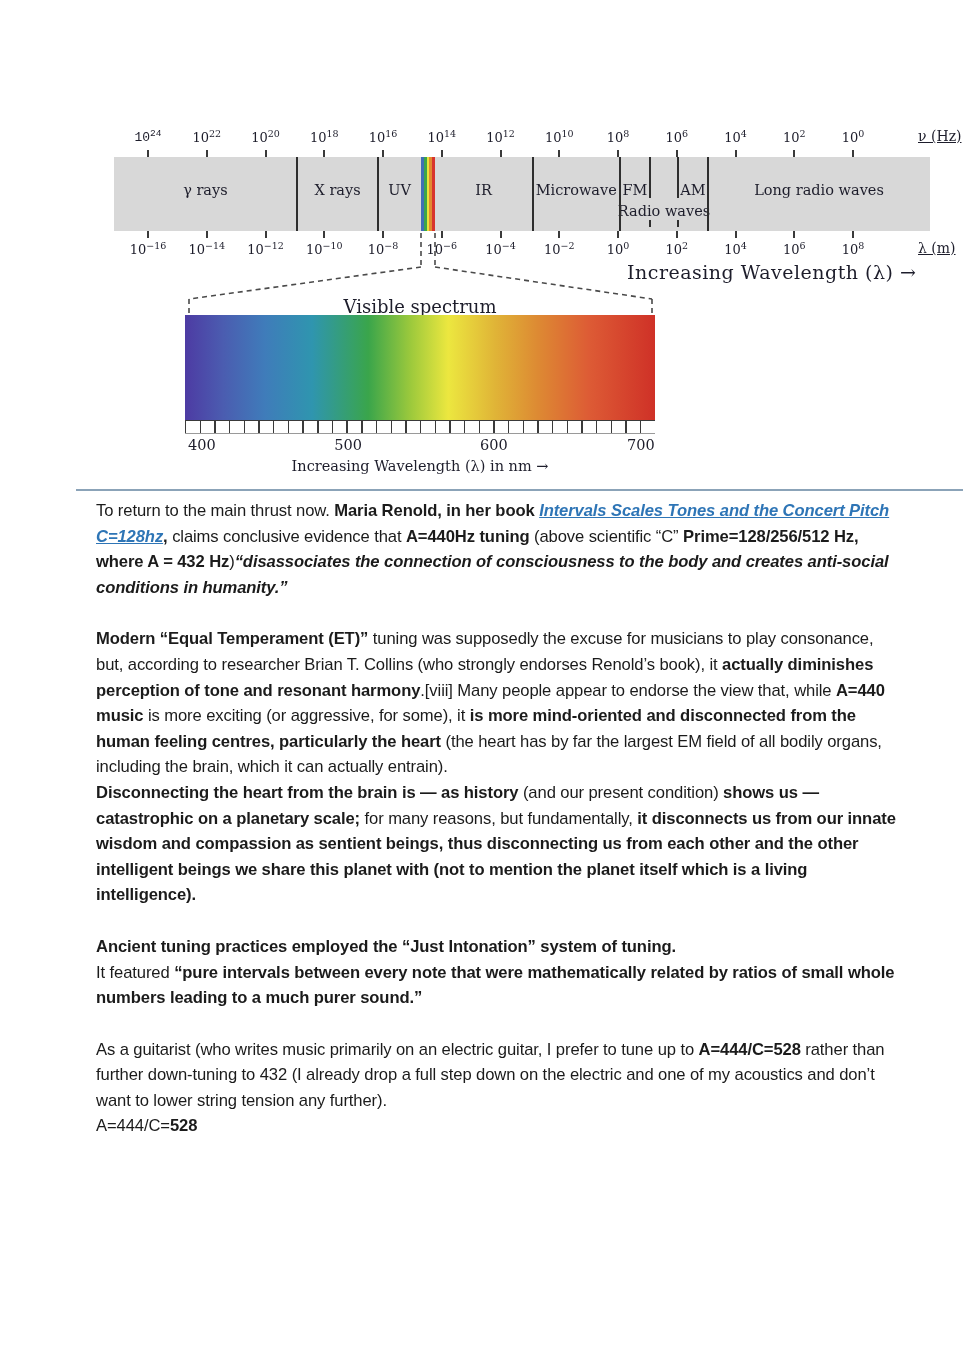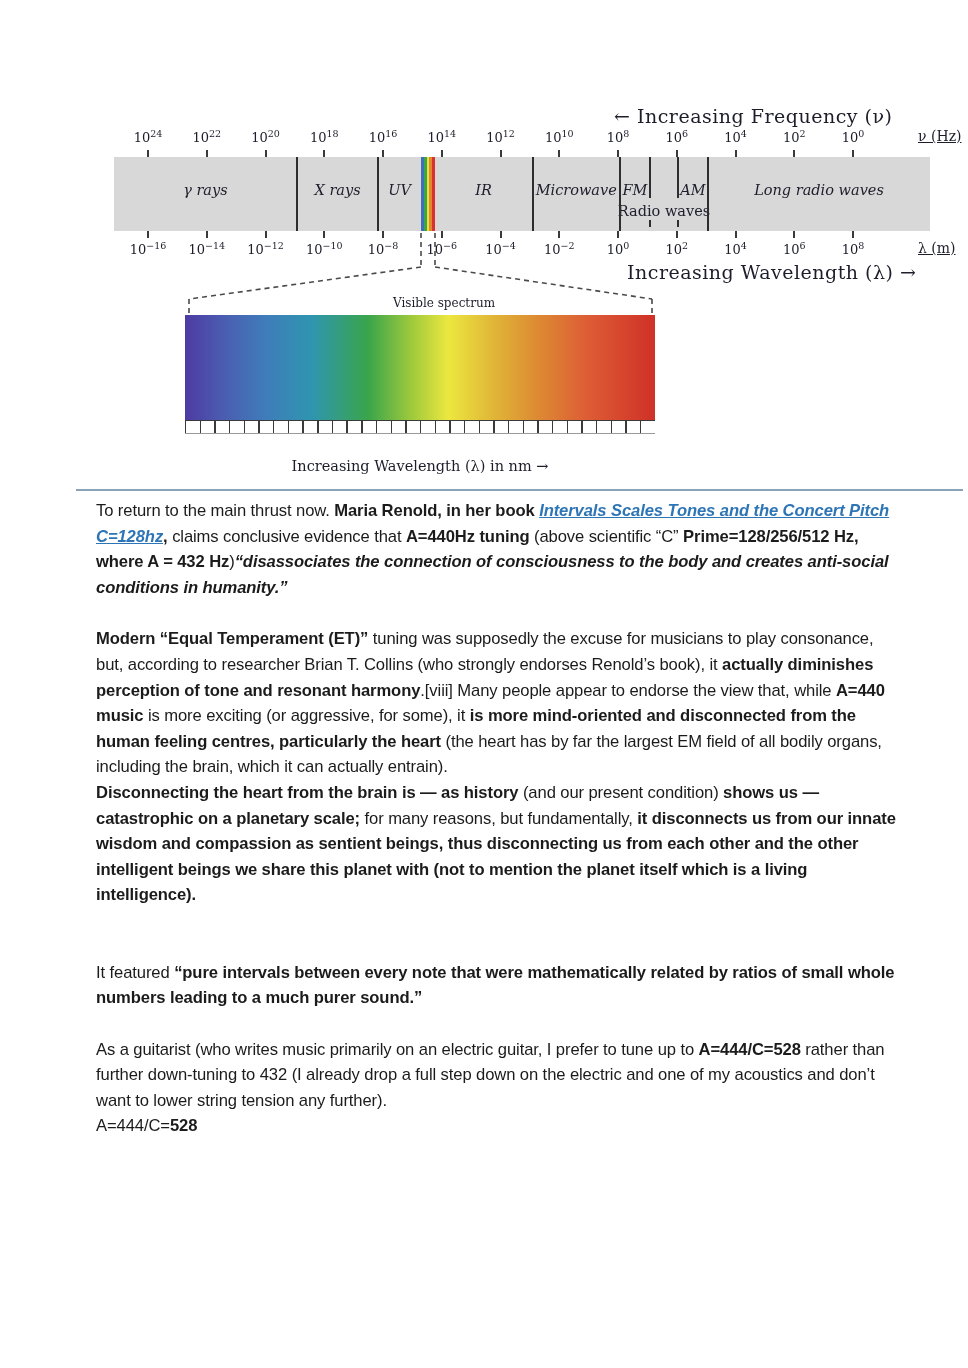--- a/index.html
+++ b/index.html
@@ -19,30 +19,30 @@
   .axis-bottom .tick-label{top:9px;}
   .tick-label sup{font-size:9.5px;}
   .tick-mark{position:absolute;width:2px;height:7px;background:#3a3a3a;transform:translateX(-50%);}
   .axis-top .tick-mark{bottom:0;}
   .axis-bottom .tick-mark{top:0;}
   .axis-unit{position:absolute;left:calc(100% - 12px);font-size:14px;white-space:nowrap;text-decoration:underline;}
   .axis-top .axis-unit{top:0;}
   .axis-bottom .axis-unit{top:9px;}
 
   .em-bar{position:absolute;left:114px;top:157px;width:816px;height:74px;background:#d8d8d8;}
-  .band-label{position:absolute;top:44%;transform:translate(-50%,-50%);font-size:14.5px;white-space:nowrap;font-style:italic;}
+  .band-label{position:absolute;top:44%;transform:translate(-50%,-50%);font-size:14.5px;white-space:nowrap;}
   .radio-label{position:absolute;left:67.4%;top:73%;transform:translate(-50%,-50%);font-size:14.5px;white-space:nowrap;}
   .divider{position:absolute;top:0;height:100%;width:2px;background:#2e2e2e;transform:translateX(-50%);}
   .divider.partial{height:56%;}
   .divider.partial::after{content:"";position:absolute;left:0;top:152%;width:100%;height:18%;background:#2e2e2e;}
   .rainbow{position:absolute;top:0;height:100%;}
 
   .connector-svg{position:absolute;left:0;top:0;pointer-events:none;}
 
-  .vis-title{position:absolute;left:444px;top:296px;transform:translateX(-50%);font-size:12px;white-space:nowrap;}
+  .vis-title{position:absolute;left:420px;top:296px;transform:translateX(-50%);font-size:18px;white-space:nowrap;}
   .vis-bar{position:absolute;left:185px;top:315px;width:470px;height:105px;}
   .vis-ruler{position:absolute;left:185px;top:420px;width:470px;height:12px;background:
      repeating-linear-gradient(90deg,#3a3a3a 0 1.4px,#ffffff 1.4px 14.68px);
      border-top:1.5px solid #3a3a3a;border-bottom:1px solid #9a9a9a;}
   .vis-axis{position:absolute;left:185px;top:437px;width:470px;height:18px;}
   .vis-tick{position:absolute;transform:translateX(-50%);font-size:14.5px;}
   .vis-caption{position:absolute;left:420px;top:458px;transform:translateX(-50%);font-size:14.5px;white-space:nowrap;}
 
   
   .rule{position:absolute;left:76px;top:489px;width:887px;height:2px;background:#8ba3b8;}
@@ -54,25 +54,24 @@
   .para a.link{color:var(--link,#2e75b6);font-weight:700;font-style:italic;text-decoration:underline;}
   .para sup{font-size:11px;line-height:0;}
 </style>
 </head>
 <body>
 
 <div class="page">
 
   <div class="diagram">
 
-    <div class="freq-arrow">← Increasing Frequency (ν)</div>
 
     <div class="axis-top">
       <div class="axis-unit">ν (Hz)</div>
-    <div class="tick-label" style="left: 4.17%;">10<sup>24</sup></div>
+    <div class="tick-label" style="left: 4.17%; font-family: Liberation Mono, monospace;">10<sup>24</sup></div>
         <div class="tick-mark" style="left: 4.17%;"></div>
         <div class="tick-label" style="left: 11.37%;">10<sup>22</sup></div>
         <div class="tick-mark" style="left: 11.37%;"></div>
         <div class="tick-label" style="left: 18.57%;">10<sup>20</sup></div>
         <div class="tick-mark" style="left: 18.57%;"></div>
         <div class="tick-label" style="left: 25.77%;">10<sup>18</sup></div>
         <div class="tick-mark" style="left: 25.77%;"></div>
         <div class="tick-label" style="left: 32.97%;">10<sup>16</sup></div>
         <div class="tick-mark" style="left: 32.97%;"></div>
         <div class="tick-label" style="left: 40.17%;">10<sup>14</sup></div>
@@ -153,26 +152,32 @@
         <line x1="652" y1="299" x2="652" y2="315"></line>
       </g>
     </svg>
 
     <div class="wl-arrow">Increasing Wavelength (λ) →</div>
 
     <div class="vis-title">Visible spectrum</div>
 
     <div class="vis-bar" style="background: linear-gradient(90deg, rgb(77, 59, 163) 0%, rgb(75, 92, 176) 8%, rgb(63, 124, 186) 17%, rgb(47, 149, 175) 27%, rgb(58, 165, 75) 39%, rgb(156, 201, 60) 48%, rgb(236, 231, 63) 56%, rgb(224, 180, 55) 66%, rgb(221, 138, 51) 75%, rgb(221, 91, 53) 86%, rgb(207, 49, 39) 100%);"></div>
     <div class="vis-ruler"></div>
+    <div class="vis-axis">
+        <div class="vis-tick" style="left: 3.6%;">400</div>
+        <div class="vis-tick" style="left: 34.7%;">500</div>
+        <div class="vis-tick" style="left: 65.7%;">600</div>
+        <div class="vis-tick" style="left: 97%;">700</div>
+      </div>
 
     <div class="vis-caption">Increasing Wavelength (λ) in nm →</div>
   </div>
 
   <div class="rule"></div>
 
   <div class="article">
       <div class="para"><span>To return to the main thrust now. </span><span class="b">Maria Renold, in her book </span><a href="#" class="link">Intervals Scales Tones and the Concert Pitch C=128hz</a><span class="b">, </span><span>claims conclusive evidence that </span><span class="b">A=440Hz tuning</span><span> (above scientific “C” </span><span class="b">Prime=128/256/512 Hz, where A = 432 Hz</span><span>)</span><span class="b i">“disassociates the connection of consciousness to the body and creates anti-social conditions in humanity.”</span></div>
       <div class="para"><span class="b">Modern “Equal Temperament (ET)”</span><span> tuning was supposedly the excuse for musicians to play consonance, but, according to researcher Brian T. Collins (who strongly endorses Renold’s book), it </span><span class="b">actually diminishes perception of tone and resonant harmony</span><span>.[viii] Many people appear to endorse the view that, while </span><span class="b">A=440 music</span><span> is more exciting (or aggressive, for some), it </span><span class="b">is more mind-oriented and disconnected from the human feeling centres, particularly the heart</span><span> (the heart has by far the largest EM field of all bodily organs, including the brain, which it can actually entrain).</span><br><span class="b">Disconnecting the heart from the brain is — as history</span><span> (and our present condition) </span><span class="b">shows us — catastrophic on a planetary scale;</span><span> for many reasons, but fundamentally, </span><span class="b">it disconnects us from our innate wisdom and compassion as sentient beings, thus disconnecting us from each other and the other intelligent beings we share this planet with (not to mention the planet itself which is a living intelligence).</span></div>
-      <div class="para"><br><span>It featured </span><span class="b">“pure intervals between every note that were mathematically related by ratios of small whole numbers leading to a much purer sound.”</span></div>
+      <div class="para"><span class="b">Ancient tuning practices employed the “Just Intonation” system of tuning.</span><br><span>It featured </span><span class="b">“pure intervals between every note that were mathematically related by ratios of small whole numbers leading to a much purer sound.”</span></div>
       <div class="para"><span>As a guitarist (who writes music primarily on an electric guitar, I prefer to tune up to </span><span class="b">A=444/C=528</span><span> rather than further down-tuning to 432 (I already drop a full step down on the electric and one of my acoustics and don’t want to lower string tension any further).</span><br><span>A=444/C=</span><span class="b">528</span></div>
     </div>
 
 </div>
 
 </body></html>

